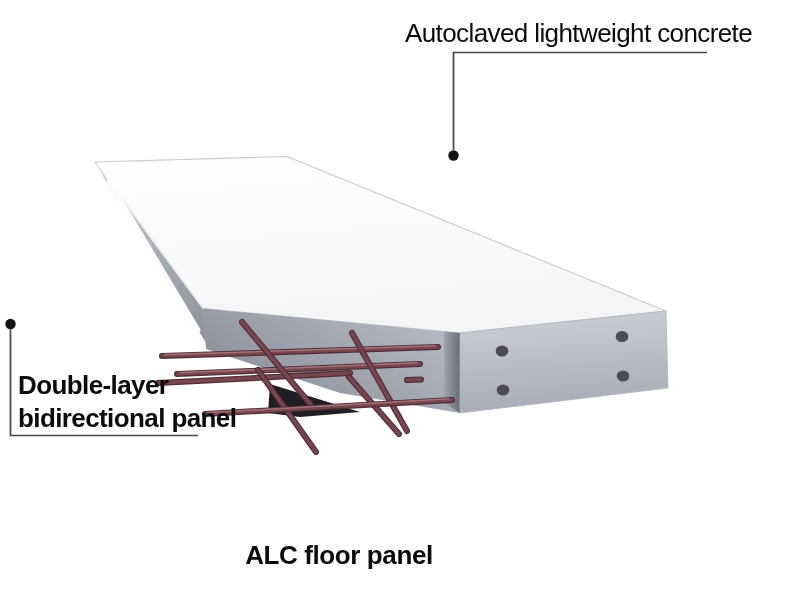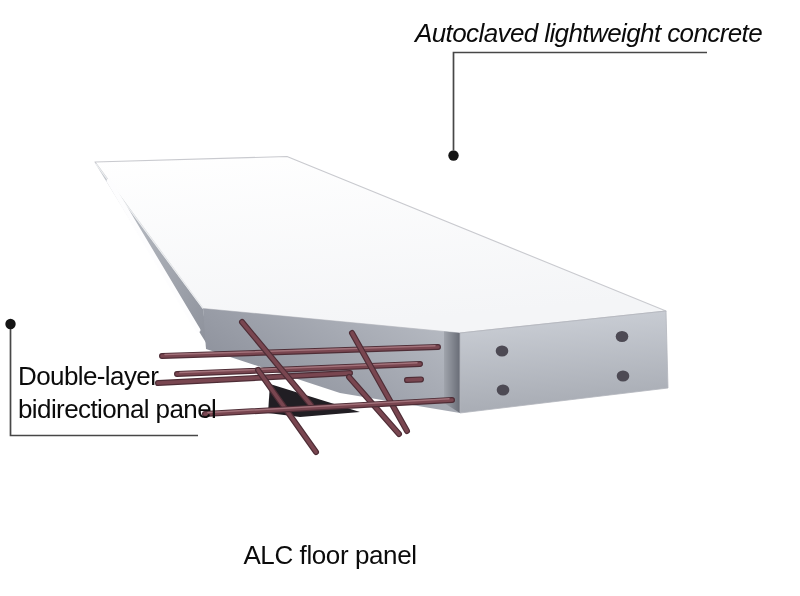--- a/index.html
+++ b/index.html
@@ -16,23 +16,23 @@
   body{background:#e8e8e8;font-family:"Liberation Sans","DejaVu Sans",sans-serif;}
   #stage{
     position:relative;width:800px;height:596px;background:var(--bg);
     overflow:hidden;
   }
   #stage svg{position:absolute;left:0;top:0;}
   .label{
     position:absolute;color:var(--text);font-size:26px;letter-spacing:-0.6px;
     white-space:nowrap;line-height:33px;
   }
-  #label-concrete{left:415px;top:17px;font-style:italic;}
-  #label-rebar{left:18px;top:360px;}
-  #caption{left:330px;top:539px;transform:translateX(-50%);letter-spacing:-0.4px;}
+  #label-concrete{left:405px;top:17px;}
+  #label-rebar{left:18px;top:369px;font-weight:bold;}
+  #caption{left:339px;top:539px;transform:translateX(-50%);letter-spacing:-0.4px;font-weight:bold;}
   
   .st-top-a{stop-color:var(--top-face-a);}  .st-top-b{stop-color:var(--top-face-b);}
   .st-wedge-a{stop-color:var(--wedge-a);}   .st-wedge-b{stop-color:var(--wedge-b);}
   .st-cut-a{stop-color:var(--cut-a);}       .st-cut-b{stop-color:var(--cut-b);}
   .st-strip-a{stop-color:var(--strip-a);}   .st-strip-b{stop-color:var(--strip-b);}
   .st-end-a{stop-color:var(--end-a);}       .st-end-b{stop-color:var(--end-b);}
   .bar-base{stroke:var(--rebar-dark);stroke-width:6;stroke-linecap:round;fill:none;}
   .bar-mid{stroke:var(--rebar-mid);stroke-width:3.6;stroke-linecap:round;fill:none;}
   .bar-hi{stroke:var(--rebar-hi);stroke-width:1.5;stroke-linecap:round;fill:none;opacity:.85;}
   .leader{stroke:var(--leader);stroke-width:1.7;fill:none;}

